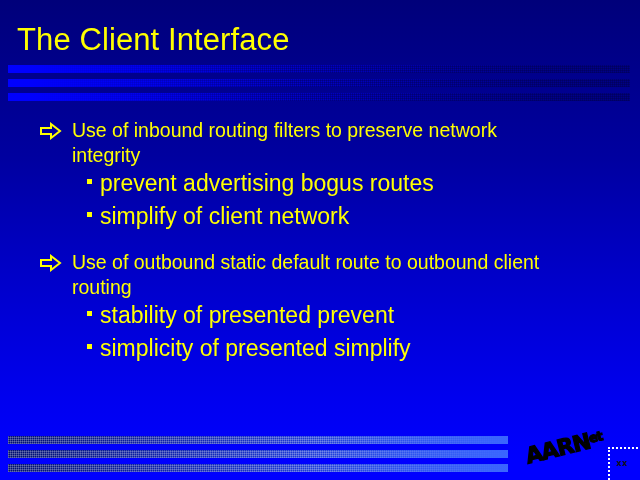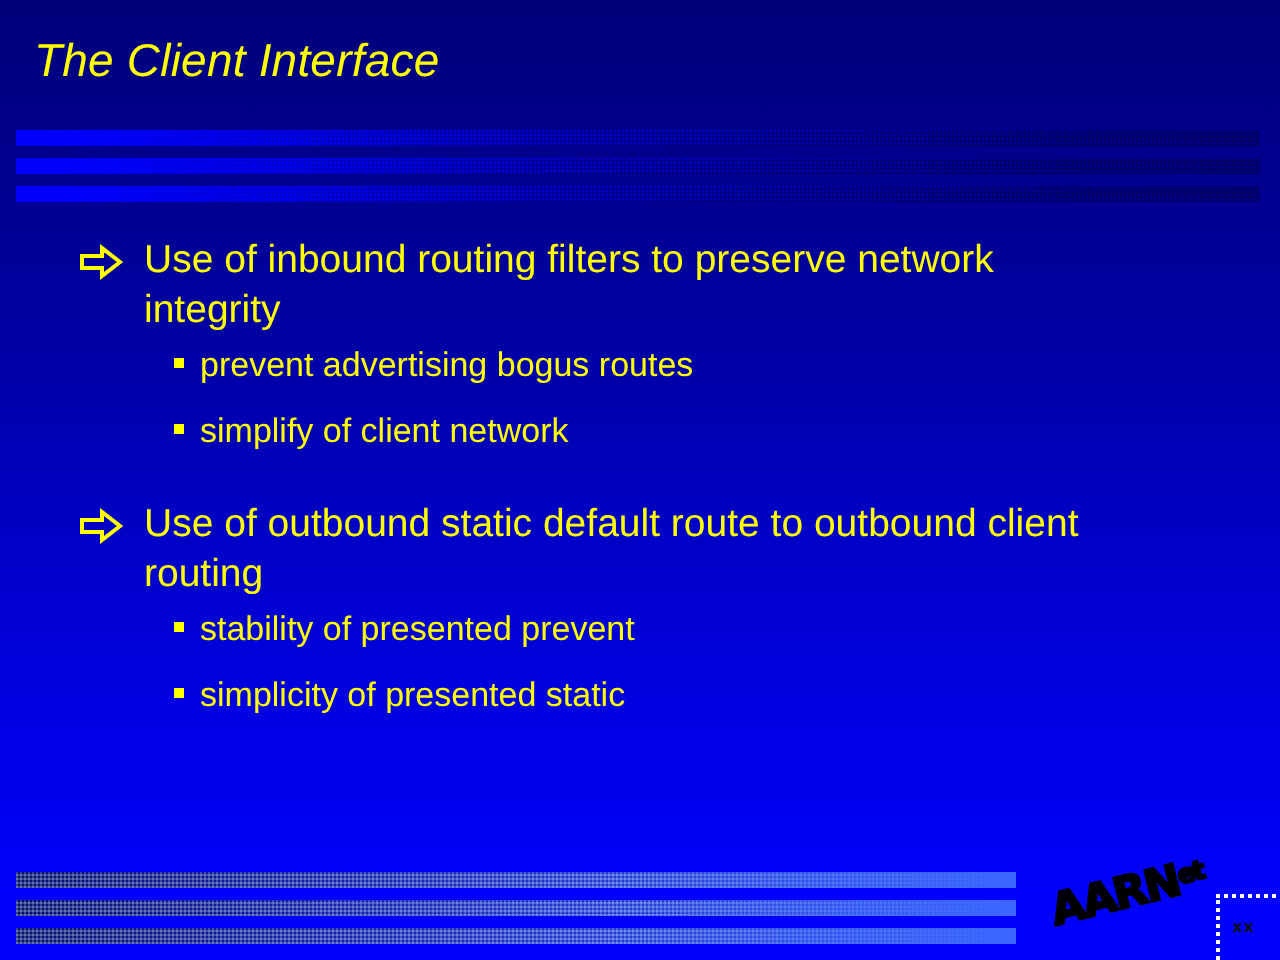--- a/index.html
+++ b/index.html
@@ -22,28 +22,27 @@
         #0000ff 96%,
         #0000ff 100%);
     font-family: "Liberation Sans", sans-serif;
     -webkit-font-smoothing: none;
   }
 
   
   #title {
     position: absolute;
     left: 17px;
-    top: 12px;
+    top: 22px;
     width: 600px;
     color: #ffff00;
-    font-size: 23px;
+    font-size: 31px;
     line-height: 36px;
     letter-spacing: 0.1px;
     white-space: nowrap;
-    font-style: italic;
   }
 
   
   .bar {
     position: absolute;
     height: 8px;
   }
   .bar .grad {
     position: absolute;
     inset: 0;
@@ -106,21 +105,21 @@
     top: 4px;
     width: 22px;
     height: 18px;
   }
   .lvl1 .arrow svg { display: block; }
   .lvl2 {
     position: relative;
     margin: 0;
     padding-left: 100px;
     color: #ffff00;
-    font-size: 17px;
+    font-size: 23px;
     line-height: 22px;
     height: 33px;
   }
   .lvl2 .dot {
     position: absolute;
     left: 87px;
     top: 7px;
     width: 5px;
     height: 5px;
     background: #ffff00;
@@ -222,21 +221,21 @@
         </svg>
       </span>
       <span>Use of outbound static default route to outbound client routing</span>
     </div>
     <div class="lvl2">
       <span class="dot"></span>
       <span>stability of presented prevent</span>
     </div>
     <div class="lvl2">
       <span class="dot"></span>
-      <span>simplicity of presented static</span>
+      <span>simplicity of presented simplify</span>
     </div>
 
   </div>
 
   <div class="bar bottom" id="bar-bottom-1">
     <div class="grad"></div>
     <div class="dither"></div>
   </div>
   <div class="bar bottom" id="bar-bottom-2">
     <div class="grad"></div>

